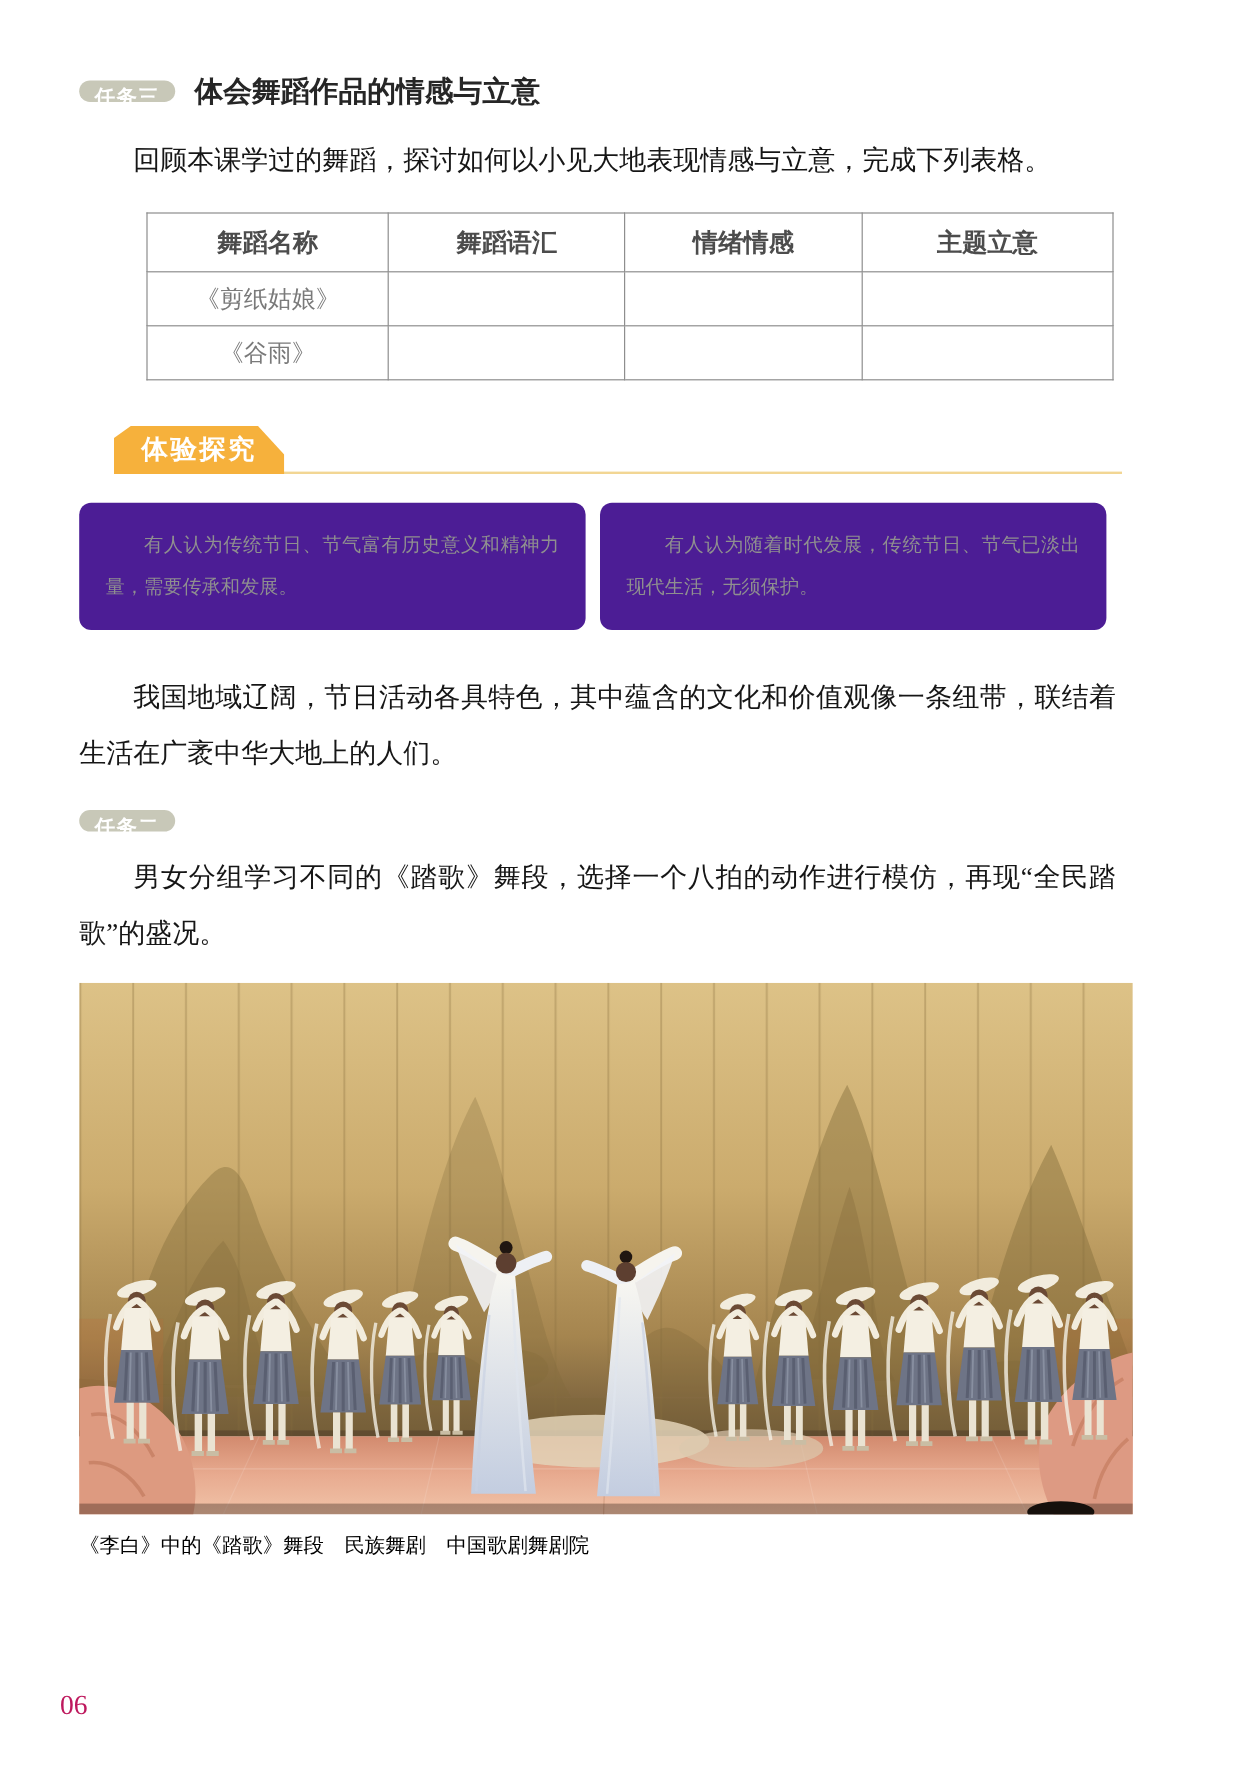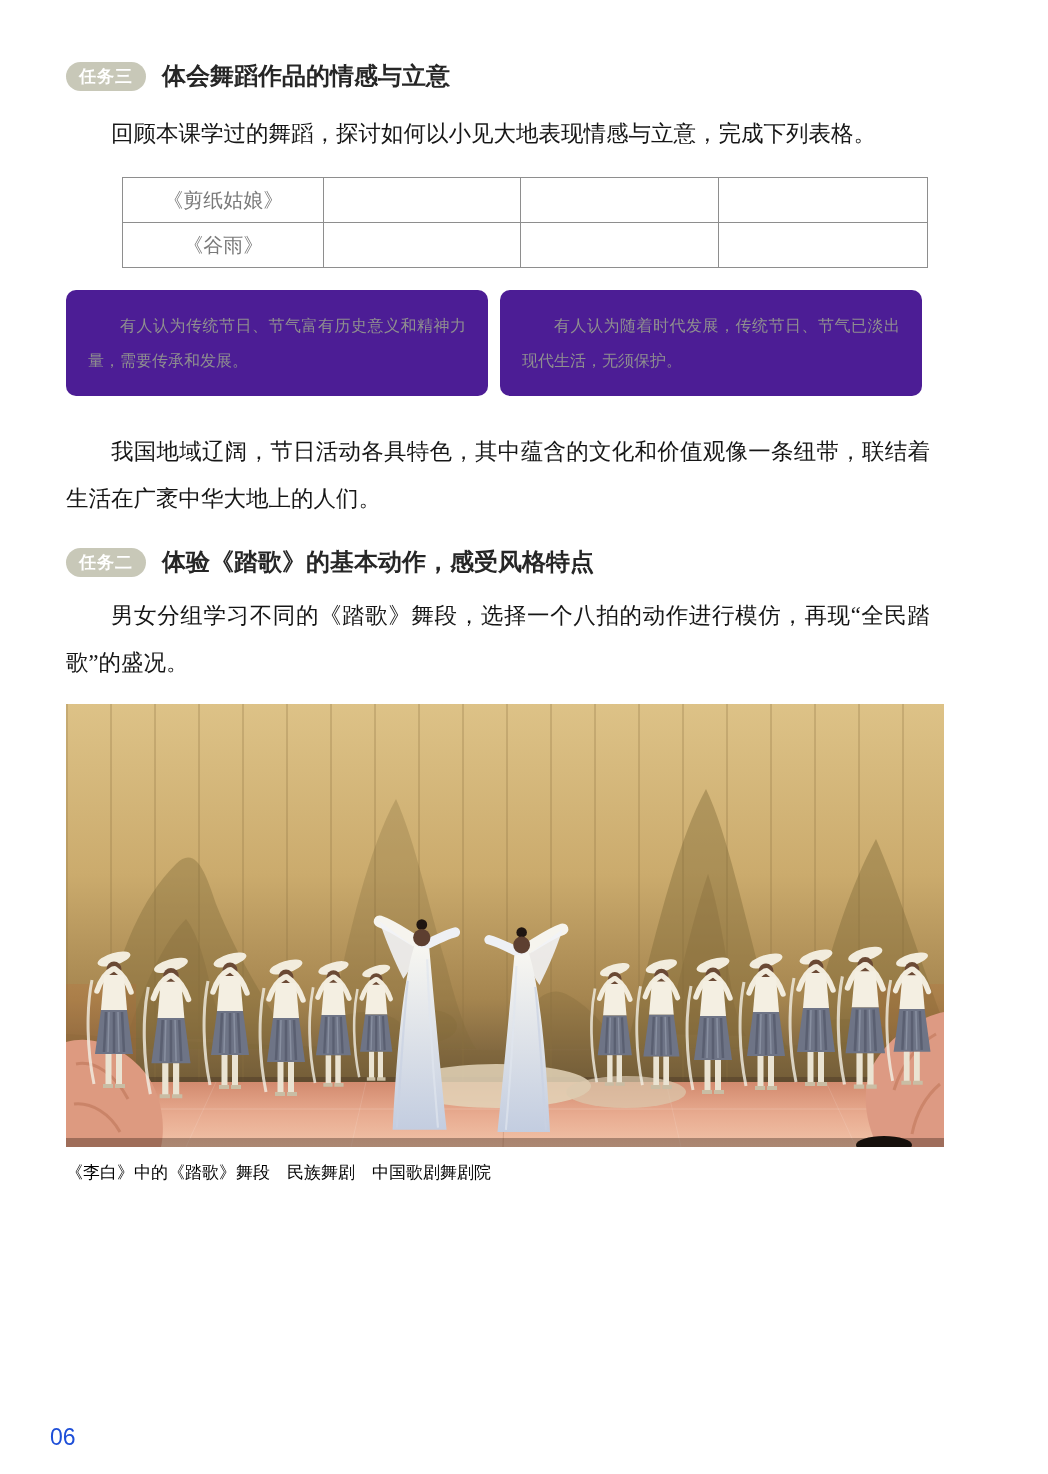--- a/index.html
+++ b/index.html
@@ -5,21 +5,21 @@
   html,body{margin:0;padding:0;}
   body{
     width:1048px;height:1474px;background:#ffffff;position:relative;
     font-family:"Liberation Serif", serif;color:#1c1c1c;overflow:hidden;
   }
   .page{padding:0 104px 0 66px;position:relative;}
 
   
   .task-row{display:flex;align-items:center;gap:16px;}
   .pill{
-    background:#c8c8b8;color:#ffffff;border-radius:15px;height:29px;line-height:29px;
+    background:#c8c8b8;color:#ffffff;border-radius:15px;height:18px;line-height:29px;
     padding:0 13px;font-family:"Liberation Sans", sans-serif;font-weight:bold;
     font-size:17px;letter-spacing:1px;flex:0 0 auto;
   }
   .task-title{
     font-family:"Liberation Sans", sans-serif;font-weight:bold;font-size:24px;color:#262626;
   }
   .mt-task3{margin-top:60px;}
   .mt-task1{margin-top:26px;}
   .mt-task2{margin-top:24px;}
 
@@ -61,21 +61,21 @@
 
   
   figure.photo{margin:18px 0 0 0;width:878px;}
   figure.photo svg{display:block;}
   figcaption{
     margin-top:14px;font-family:Liberation Serif, serif;font-size:17px;color:#000000;
   }
 
   .page-number{
     position:absolute;left:50px;top:1408px;
-    font-family:Liberation Sans, sans-serif;font-size:23px;color:#1d4ed8;margin-top:16px;
+    font-family:Liberation Serif, serif;font-size:23px;color:#be185d;
   }
 </style>
 </head>
 <body>
 
 <div class="page">
 
   <div class="task-row mt-task3">
     <span class="pill">任务三</span>
     <span class="task-title">体会舞蹈作品的情感与立意</span>
@@ -84,47 +84,56 @@
   <p class="para">回顾本课学过的舞蹈，探讨如何以小见大地表现情感与立意，完成下列表格。</p>
 
   <table class="fill-table">
     <colgroup>
         <col class="c1">
         <col class="c2">
         <col class="c3">
         <col class="c4">
       </colgroup>
     <tbody>
+        <tr>
+      <th>舞蹈名称</th>
+      <th>舞蹈语汇</th>
+      <th>情绪情感</th>
+      <th>主题立意</th>
+    </tr>
     <tr>
       <td>《剪纸姑娘》</td>
       <td></td>
       <td></td>
       <td></td>
     </tr>
     <tr>
       <td>《谷雨》</td>
       <td></td>
       <td></td>
       <td></td>
     </tr>
   </tbody>
     </table>
 
+  <div class="section-wrap">
+    <div class="section-line"></div>
+    <div class="section-badge">体验探究</div>
+  </div>
 
 
   <div class="boxes">
     <div class="debate-box">有人认为传统节日、节气富有历史意义和精神力量，需要传承和发展。</div>
     <div class="debate-box">有人认为随着时代发展，传统节日、节气已淡出现代生活，无须保护。</div>
   </div>
 
   <p class="para p1">我国地域辽阔，节日活动各具特色，其中蕴含的文化和价值观像一条纽带，联结着生活在广袤中华大地上的人们。</p>
 
   <div class="task-row mt-task2">
     <span class="pill">任务二</span>
-    <span class="task-title">体验《踏歌》的基本动作，感受风格特点</span>
   </div>
 
   <p class="para tight">男女分组学习不同的《踏歌》舞段，选择一个八拍的动作进行模仿，再现“全民踏歌”的盛况。</p>
 
   <figure class="photo">
     <svg width="878" height="443" viewBox="0 0 878 443" xmlns="http://www.w3.org/2000/svg">
       <defs>
         <linearGradient id="bgG" x1="0" y1="0" x2="0" y2="1">
           <stop offset="0" stop-color="#ddc287"></stop>
           <stop offset="0.45" stop-color="#cbab6d"></stop>

